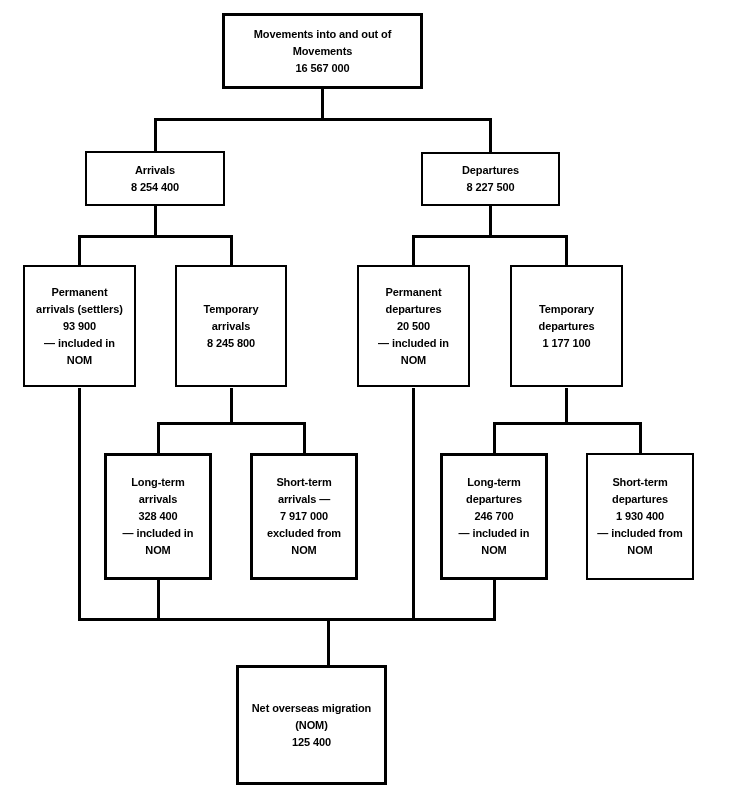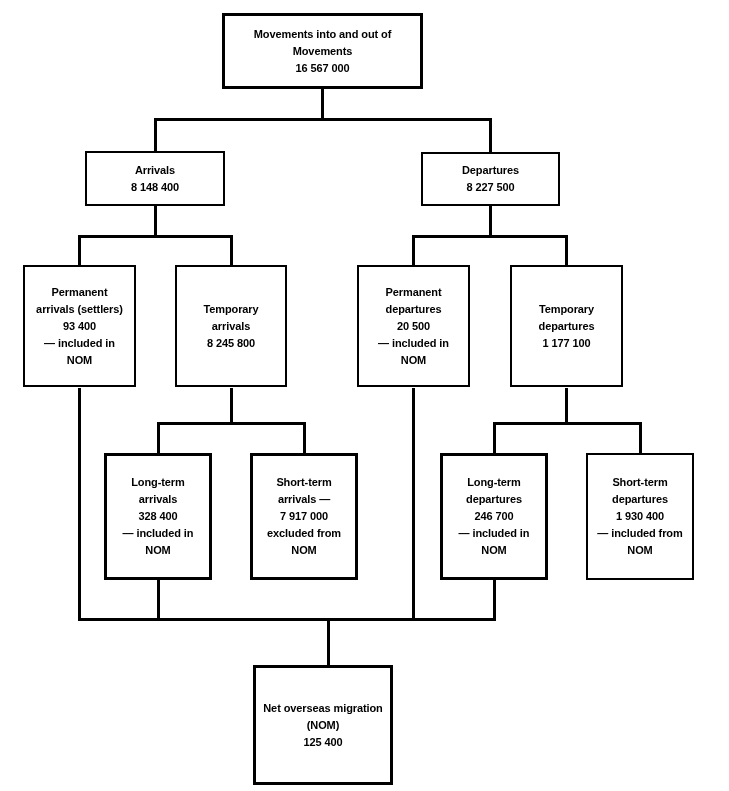--- a/index.html
+++ b/index.html
@@ -70,32 +70,32 @@
   <div class="vline" style="left:327px;top:618px;height:47px"></div>
 
   <div class="box thick" style="left:222px;top:13px;width:201px;height:76px">
     <span>Movements into and out of</span>
     <span>Movements</span>
     <span>16 567 000</span>
   </div>
 
   <div class="box" style="left:85px;top:151px;width:140px;height:55px">
     <span>Arrivals</span>
-    <span>8 148 400</span>
+    <span>8 254 400</span>
   </div>
 
   <div class="box" style="left:421px;top:152px;width:139px;height:54px">
     <span>Departures</span>
     <span>8 227 500</span>
   </div>
 
   <div class="box" style="left:23px;top:265px;width:113px;height:122px">
     <span>Permanent</span>
     <span>arrivals (settlers)</span>
-    <span>93 400</span>
+    <span>93 900</span>
     <span>— included in</span>
     <span>NOM</span>
   </div>
 
   <div class="box" style="left:175px;top:265px;width:112px;height:122px">
     <span>Temporary</span>
     <span>arrivals</span>
     <span>8 245 800</span>
   </div>
 
@@ -138,19 +138,19 @@
   </div>
 
   <div class="box" style="left:586px;top:453px;width:108px;height:127px">
     <span>Short-term</span>
     <span>departures</span>
     <span>1 930 400</span>
     <span>— included from</span>
     <span>NOM</span>
   </div>
 
-  <div class="box thick" style="left:253px;top:665px;width:140px;height:120px">
+  <div class="box thick" style="left:236px;top:665px;width:151px;height:120px">
     <span>Net overseas migration</span>
     <span>(NOM)</span>
     <span>125 400</span>
   </div>
 
 </div>
 
 </body></html>

